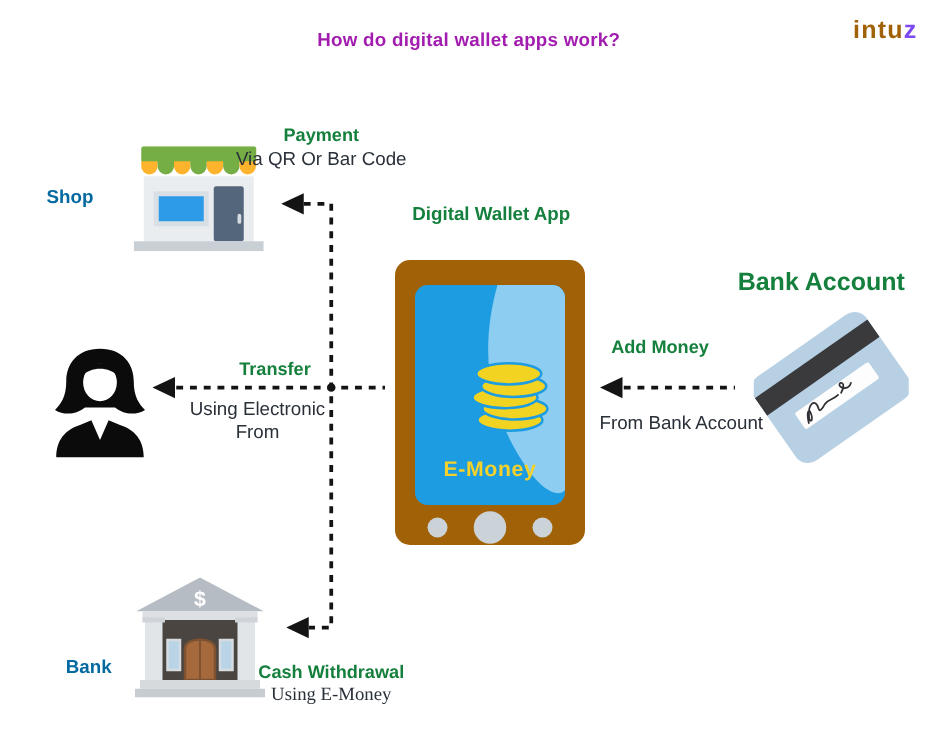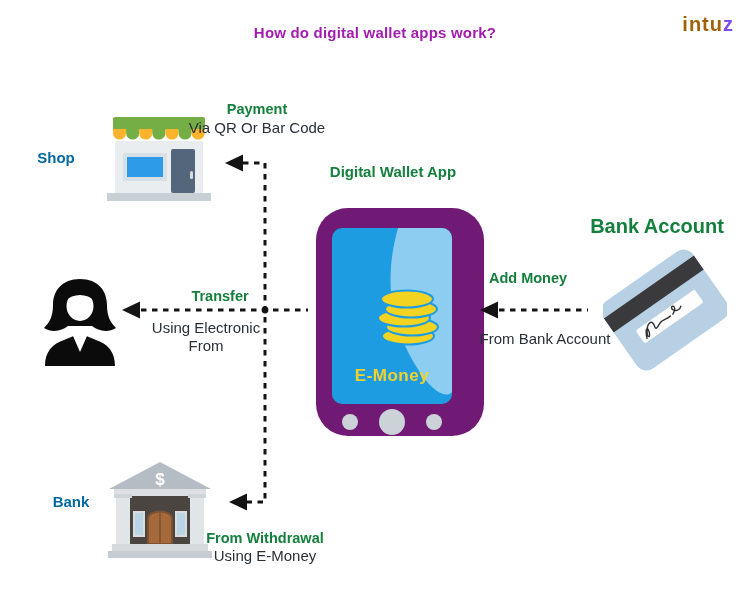--- a/index.html
+++ b/index.html
@@ -9,21 +9,21 @@
   .title{position:absolute;top:24px;left:0;right:0;text-align:center;
          font-size:15px;font-weight:bold;color:#a21caf;letter-spacing:.2px;}
   .logo{position:absolute;top:13px;right:16px;font-size:20px;font-weight:bold;letter-spacing:1px;}
   .logo .p1{color:#a16207;} .logo .p2{color:#7b4bef;}
   .node-label{position:absolute;font-size:15px;font-weight:bold;color:#0369a1;text-align:center;}
   .flow-title{position:absolute;font-size:14.5px;font-weight:bold;color:#15803d;text-align:center;}
   .flow-sub{position:absolute;font-size:15px;color:#2a3039;text-align:center;line-height:14px;}
   svg{display:block;}
   .overlay{position:absolute;left:0;top:0;pointer-events:none;}
   
-  .phone{position:absolute;left:316px;top:208px;width:168px;height:228px;background:#701a75;border-radius:32px;}
+  .phone{position:absolute;left:316px;top:208px;width:152px;height:228px;background:#a16207;border-radius:12px;}
   .phone-screen{position:absolute;left:16px;top:20px;width:120px;height:176px;background:#1e9ce2;border-radius:10px;overflow:hidden;}
   .emoney{position:absolute;left:0;right:0;top:138px;text-align:center;font-size:17px;font-weight:bold;
           color:#f4d22b;letter-spacing:.5px;}
   .btn-circle{position:absolute;background:#cbd2d8;border-radius:50%;}
   .btn-s1{left:26px;top:206px;width:16px;height:16px;}
   .btn-big{left:63px;top:201px;width:26px;height:26px;}
   .btn-s2{left:110px;top:206px;width:16px;height:16px;}
 </style>
 </head>
 <body>
@@ -121,24 +121,24 @@
     <rect x="68" y="50" width="10" height="24" fill="#b9d4e6" stroke="#d8dce0" stroke-width="2"></rect>
     <path d="M40 82 L40 57 C40 47 64 47 64 57 L64 82 Z" fill="#a5693c" stroke="#7e5230" stroke-width="2"></path>
     <line x1="52" y1="50" x2="52" y2="82" stroke="#7e5230" stroke-width="1.5"></line>
     <rect x="8" y="32" width="14" height="50" fill="#e2e5e8"></rect>
     <rect x="82" y="32" width="14" height="50" fill="#e2e5e8"></rect>
     <rect x="6" y="32" width="18" height="4" fill="#cfd4d9"></rect>
     <rect x="80" y="32" width="18" height="4" fill="#cfd4d9"></rect>
     <rect x="4" y="82" width="96" height="7" fill="#d6dadd"></rect>
     <rect x="0" y="89" width="104" height="7" fill="#c7ccd2"></rect>
   </svg>
-  <div class="node-label" style="left:31px;top:493px;width:80px;">Bank</div>
+  <div class="node-label" style="left:31px;top:525px;width:80px;">Bank</div>
 
-  <div class="flow-title" style="left:185px;top:530px;width:160px;">From Withdrawal</div>
-  <div class="flow-sub" style="left:185px;top:549px;width:160px;">Using E-Money</div>
+  <div class="flow-title" style="left:185px;top:530px;width:160px;">Cash Withdrawal</div>
+  <div class="flow-sub" style="left:185px;top:549px;width:160px;font-family:Liberation Serif, serif;">Using E-Money</div>
 
   <svg class="overlay" width="750" height="598" viewBox="0 0 750 598">
     <g stroke="#141414" stroke-width="3" fill="none" stroke-dasharray="5.5 5.5">
       <path d="M243,163 L265,163 L265,502 L247,502"></path>
       <path d="M141,310 L308,310"></path>
       <path d="M499,310 L588,310"></path>
     </g>
     <polygon points="225,163 243,154.5 243,171.5" fill="#141414"></polygon>
     <polygon points="229,502 247,493.5 247,510.5" fill="#141414"></polygon>
     <polygon points="122,310 140,301.5 140,318.5" fill="#141414"></polygon>

